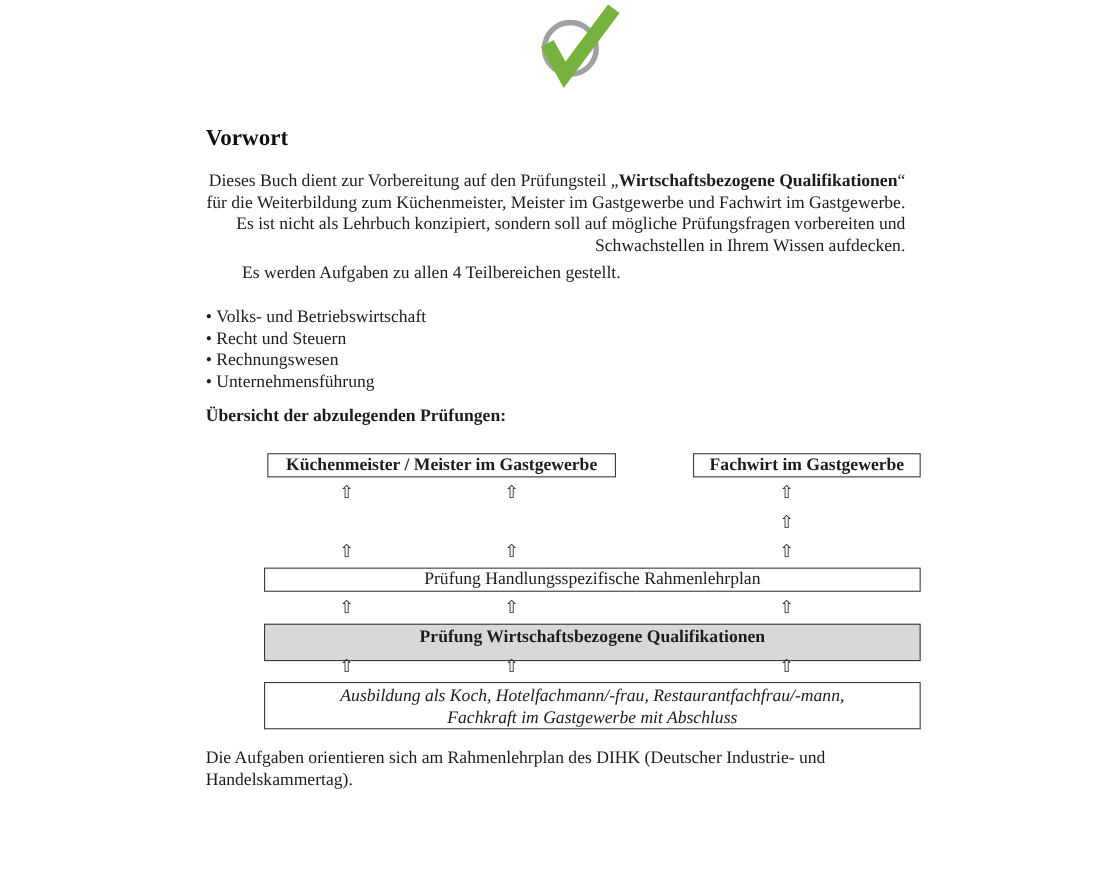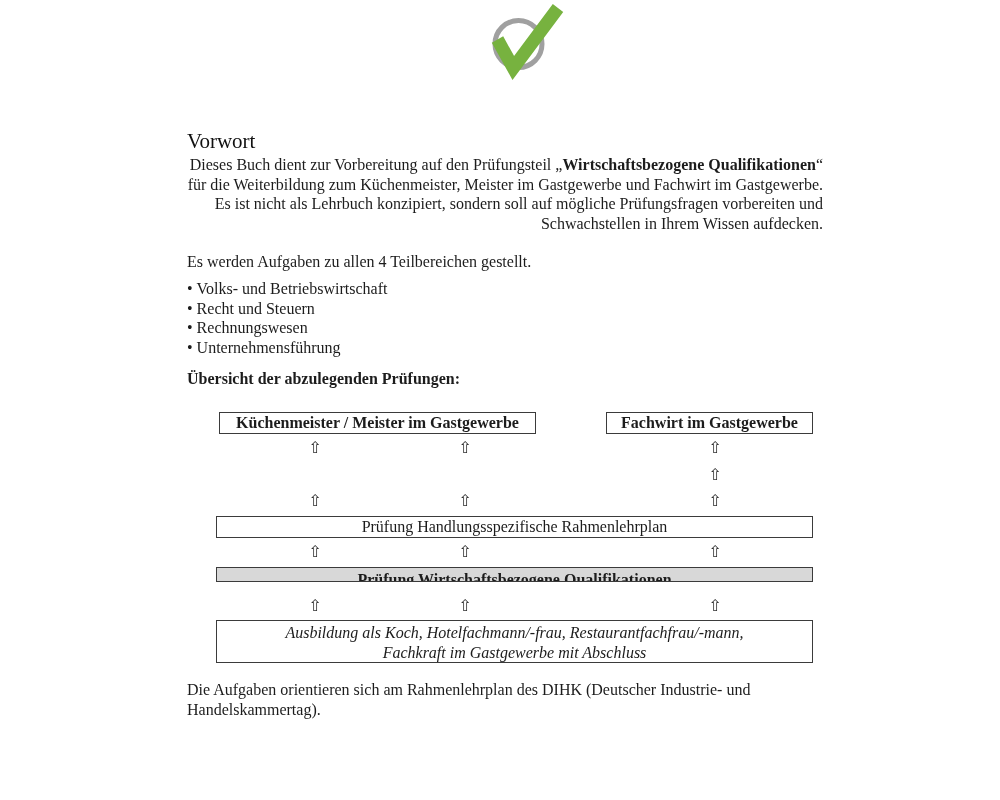--- a/index.html
+++ b/index.html
@@ -12,33 +12,32 @@
     font-family: "Liberation Serif", "DejaVu Serif", serif;
     color: #1c1c1c;
     overflow: hidden;
   }
   .logo-svg { position: absolute; left: 440px; top: 0; }
   .page-title {
     position: absolute;
     left: 187px;
     top: 113px;
     font-size: 21px;
-    font-weight: normal;
+    font-weight: bold;
     color: #111;
-    margin-top: 16px;
   }
   .para {
     position: absolute;
     left: 187px;
     width: 636px;
     font-size: 16px;
     line-height: 19.6px;
   }
   .para-intro { top: 155px; text-align: right; }
-  .para-tasks { top: 252px; }
+  .para-tasks { top: 239px; margin-left: 33px; }
   .topics-list { position: absolute; left: 187px; top: 279px; list-style: none; font-size: 16px; line-height: 19.6px; }
   .topics-list li::before { content: "\2022\00A0"; }
   .overview-heading {
     position: absolute;
     left: 187px;
     top: 370px;
     font-size: 16px;
     font-weight: bold;
   }
   .diagram {
@@ -50,23 +49,24 @@
   }
   .dbox {
     position: absolute;
     border: 1px solid #3b3b3b;
     background: #ffffff;
     text-align: center;
     font-size: 16px;
     height: 22px;
     line-height: 20px;
     overflow: hidden;
+    margin-left: 24px;
   }
   .dbox.bold { font-weight: bold; }
-  .dbox.highlight { height: 15px; line-height: 23px; }
+  .dbox.highlight { height: 34px; line-height: 23px; }
   .dbox.two-line { height: 43px; line-height: 19.5px; padding-top: 2px; }
   .up-arrow {
     position: absolute;
     width: 32px;
     margin-left: -16px;
     text-align: center;
     font-size: 16px;
     line-height: 16px;
     color: #2e2e2e;
     font-family: "DejaVu Sans", sans-serif;

